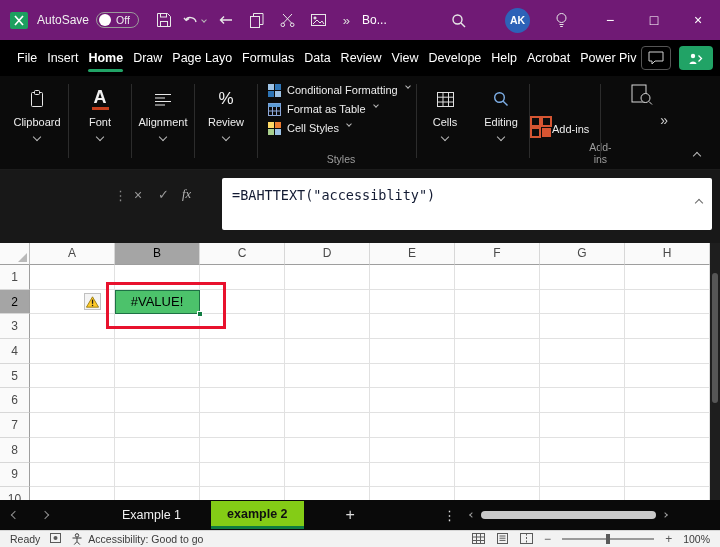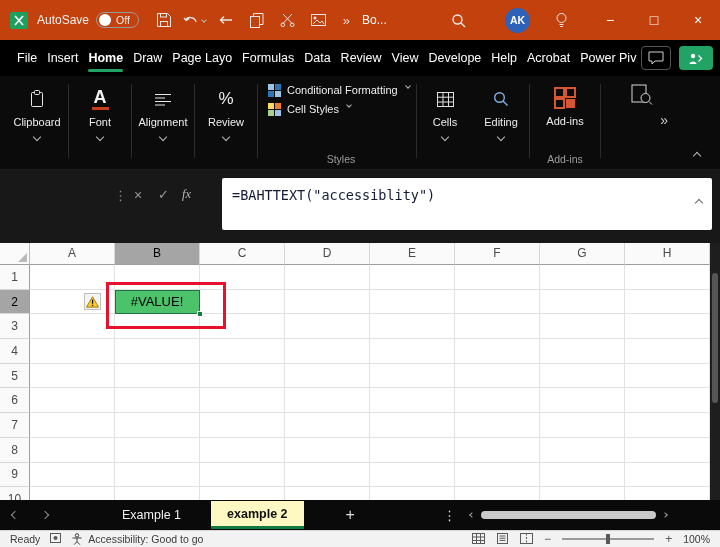--- a/index.html
+++ b/index.html
@@ -8,21 +8,21 @@
   .app{width:720px;height:547px;display:flex;flex-direction:column;}
 
   
   .chev{width:6px;height:6px;display:inline-block;border-right:1.5px solid #b9b9b9;border-bottom:1.5px solid #b9b9b9;transform:rotate(45deg);}
   .chev.up{transform:rotate(-135deg);}
   .chev.left{transform:rotate(135deg);}
   .chev.right{transform:rotate(-45deg);}
   .chev.tiny{width:4px;height:4px;}
 
   
-  .titlebar{height:40px;flex:0 0 40px;background:#c2410c;display:flex;align-items:center;padding-left:10px;color:#e8e8e8;}
+  .titlebar{height:40px;flex:0 0 40px;background:#701a75;display:flex;align-items:center;padding-left:10px;color:#e8e8e8;}
   .logo{margin-right:9px;display:flex;}
   .autosave{display:flex;align-items:center;gap:7px;margin-right:12px;}
   .as-label{font-size:12px;color:#efefef;}
   .pill{display:flex;align-items:center;gap:5px;border:1px solid #9a9a9a;border-radius:10px;padding:1px 8px 1px 2px;}
   .knob{width:12px;height:12px;border-radius:50%;background:#fff;}
   .pill-txt{font-size:10.5px;color:#efefef;}
   .tbtn{height:28px;min-width:26px;display:flex;align-items:center;justify-content:center;margin-right:5px;gap:3px;}
   .tb-title{color:#fff;font-size:12px;margin-left:8px;}
   .tb-more{color:#ddd;font-size:13px;margin:0 4px 0 6px;}
   .tb-right{margin-left:auto;display:flex;align-items:center;}
@@ -44,21 +44,21 @@
   .ribbon{height:94px;flex:0 0 94px;background:#0b0b0b;display:flex;padding-left:6px;position:relative;border-bottom:1px solid #1c1c1c;}
   .bgroup{width:62px;display:flex;flex-direction:column;align-items:center;padding-top:10px;}
   .bicon{height:26px;display:flex;align-items:center;justify-content:center;}
   .rlabel{font-size:11px;color:#ededed;margin-top:4px;white-space:nowrap;}
   .bgroup .chev{margin-top:6px;}
   .vsep{width:1px;background:#2c2c2c;height:74px;margin-top:8px;}
   .styles-col{width:158px;display:flex;flex-direction:column;padding:8px 2px 0 10px;}
   .sitem{display:flex;gap:6px;height:19px;color:#ededed;font-size:11px;white-space:nowrap;}
   .sitem .chev{margin-left:2px;}
   .group-label{margin-top:auto;text-align:center;color:#9d9d9d;font-size:10.5px;padding-bottom:4px;}
-  .addins-grp{width:70px;display:flex;flex-direction:column;align-items:center;padding-top:9px;}
+  .addins-grp{width:70px;display:flex;flex-direction:row;align-items:center;padding-top:9px;}
   .font-glyph{color:#f0f0f0;font-size:18px;font-weight:bold;border-bottom:3px solid #c43e1c;line-height:1;padding:0 2px 1px;}
   .pct-glyph{color:#f0f0f0;font-size:17px;}
   .rright{flex:1;position:relative;}
   .analyze-btn{position:absolute;left:30px;top:8px;}
   .ribbon-more{position:absolute;right:52px;top:36px;color:#cfcfcf;font-size:14px;}
   .collapse-btn{position:absolute;right:20px;bottom:6px;}
 
   
   .fbar{height:73px;flex:0 0 73px;background:#181818;position:relative;}
   .namebox{position:absolute;left:8px;top:13px;width:100px;height:27px;background:#202020;border:1px solid #4c4c4c;border-radius:3px;display:flex;align-items:center;}
@@ -88,21 +88,21 @@
   .vthumb{position:absolute;left:2px;top:30px;width:6px;height:130px;background:#565656;border-radius:3px;}
   .redbox{position:absolute;left:106px;top:39px;width:120px;height:47px;border:3px solid #e8112d;z-index:5;pointer-events:none;}
   .warnbtn{position:absolute;left:84px;top:50px;width:17px;height:17px;background:#f4f4f4;border:1px solid #c0c0c0;display:flex;align-items:center;justify-content:center;z-index:4;}
   .fillhandle{position:absolute;left:197px;top:68px;width:6px;height:6px;background:#107C41;border:1px solid #fff;z-index:6;}
 
   
   .tabbar{height:30px;flex:0 0 30px;background:#0a0a0a;display:flex;align-items:center;}
   .tnav{width:30px;display:flex;align-items:center;justify-content:center;}
   .tnav .chev{border-color:#8f8f8f;}
   .tab{color:#f0f0f0;font-size:12.5px;padding:0 14px;height:28px;display:flex;align-items:center;margin-left:48px;}
-  .tab.active{background:#fef9c3;color:#111;font-weight:bold;border-bottom:3px solid #107C41;margin-left:16px;padding:0 16px;}
+  .tab.active{background:#84cc16;color:#111;font-weight:bold;border-bottom:3px solid #107C41;margin-left:16px;padding:0 16px;}
   .addtab{color:#dcdcdc;font-size:16px;margin-left:42px;}
   .tabmenu{color:#dcdcdc;font-size:13px;margin-left:88px;}
   .hscroll{display:flex;align-items:center;gap:7px;margin-left:14px;}
   .hscroll .chev{border-color:#9f9f9f;}
   .hthumb{width:175px;height:8px;background:#c9c9c9;border-radius:4px;}
 
   
   .statusbar{height:17px;flex:0 0 17px;background:#f2f2f2;border-top:1px solid #d6d6d6;display:flex;align-items:center;font-size:10.5px;color:#3b3b3b;padding:0 10px;gap:10px;}
   .sb-right{margin-left:auto;display:flex;align-items:center;gap:11px;}
   .zoomslider{display:flex;align-items:center;position:relative;width:92px;height:10px;}
@@ -265,20 +265,29 @@
             <rect x="0" y="0" width="6" height="6" fill="#9dc3e6"></rect>
             <rect x="7" y="0" width="6" height="6" fill="#2e75b6"></rect>
             <rect x="0" y="7" width="6" height="6" fill="#2e75b6"></rect>
             <rect x="7" y="7" width="6" height="6" fill="#9dc3e6"></rect>
           </svg>
         <span>Conditional Formatting</span>
         <span class="chev tiny"></span>
       </div>
       <div class="sitem">
         <svg width="13" height="13">
+            <rect x="0.5" y="0.5" width="12" height="12" fill="none" stroke="#8ea9db"></rect>
+            <rect x="0.5" y="0.5" width="12" height="3.5" fill="#5b9bd5"></rect>
+            <path d="M0.5 8 h12 M4.5 4 v8.5 M8.5 4 v8.5" stroke="#8ea9db"></path>
+          </svg>
+        <span>Format as Table</span>
+        <span class="chev tiny"></span>
+      </div>
+      <div class="sitem">
+        <svg width="13" height="13">
             <rect x="0" y="0" width="6" height="6" fill="#ffd966"></rect>
             <rect x="7" y="0" width="6" height="6" fill="#ed7d31"></rect>
             <rect x="0" y="7" width="6" height="6" fill="#a9d08e"></rect>
             <rect x="7" y="7" width="6" height="6" fill="#9dc3e6"></rect>
           </svg>
         <span>Cell Styles</span>
         <span class="chev tiny"></span>
       </div>
       <span class="group-label">Styles</span>
     </div>

